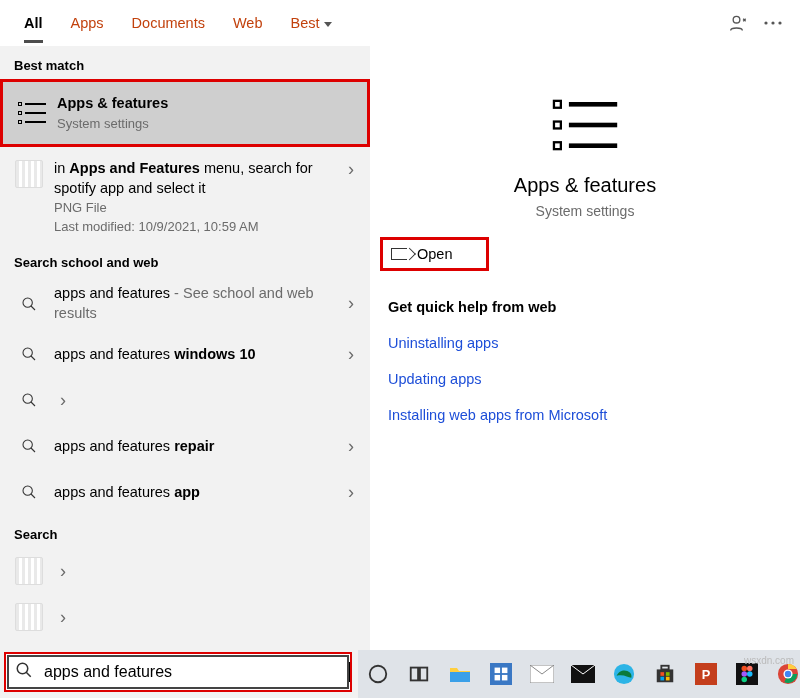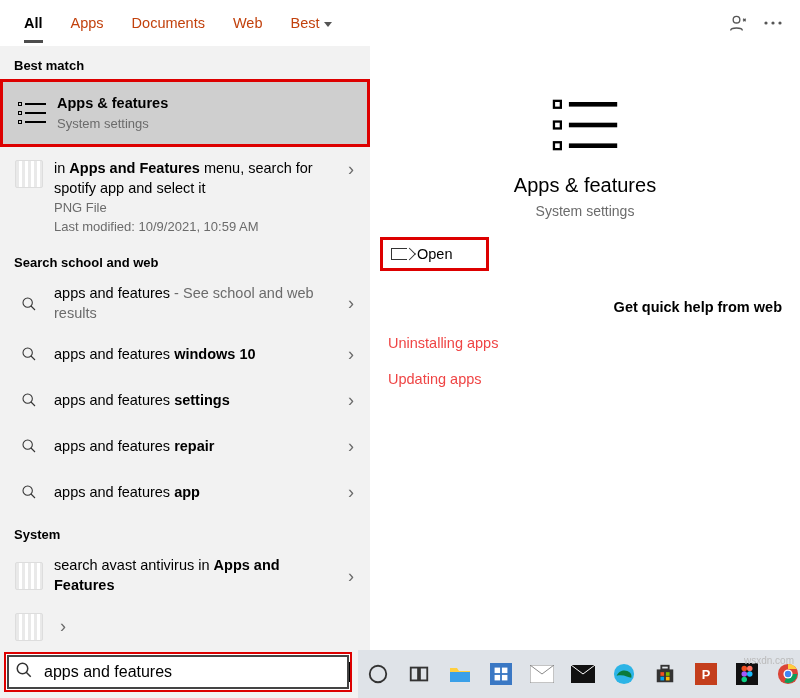--- a/index.html
+++ b/index.html
@@ -47,22 +47,22 @@
   .preview-card { text-align:center; padding: 30px 0 18px; }
   .preview-icon { width:90px; height:70px; margin:0 auto 14px; display:flex; align-items:center; justify-content:center; }
   .preview-icon .settings-list-icon { transform:scale(2.3); }
   .preview-title { font-size:20px; color:#000; }
   .preview-sub { font-size:14px; color:#6b6b6b; margin-top:6px; }
 
   .open-row { display:inline-flex; align-items:center; padding:6px 34px 6px 8px; font-size:14.5px; cursor:pointer;text-align:center; }
   .open-ico { width:16px; height:12px; border:1.4px solid #333; border-right:none; position:relative; margin-right:10px; display:inline-block;}
   .open-ico::after { content:""; position:absolute; right:-7px; top:50%; width:8px; height:8px; border-top:1.4px solid #333; border-right:1.4px solid #333; transform:translateY(-50%) rotate(45deg); }
 
-  .qh-title { font-size:14.5px; font-weight:600; padding:28px 8px 10px;text-align:right; }
-  .qh-item { font-size:14.5px; color:#ef4444; padding:10px 8px; cursor:pointer; }
+  .qh-title { font-size:14.5px; font-weight:600; padding:28px 8px 10px; }
+  .qh-item { font-size:14.5px; color:#1d4ed8; padding:10px 8px; cursor:pointer; }
 
   
   .searchbar { position:absolute; left:4px; bottom:6px; width:348px; height:40px; border:2px solid #444; background:#fff; display:flex; align-items:center; }
   .searchbar .mag { width:36px; text-align:center; color:#333; }
   .searchbar input { border:none; outline:none; flex:1; font-size:16px; background:transparent; }
   .searchbar input::after{ content:"|"; }
   .caret { width:1px; height:20px; background:#000; animation: blink 1s step-end infinite; }
   @keyframes blink { 50% { opacity:0; } }
 
   
@@ -154,21 +154,20 @@
        <div class="body">apps and features <b>windows 10</b></div>
        <div class="result-chev">›</div>
      </div>
           <div class="result">
        <div class="ico search-ico">
               <svg width="16" height="16" viewBox="0 0 24 24" fill="none" stroke="#333" stroke-width="2">
                 <circle cx="10" cy="10" r="7"></circle>
                 <line x1="21" y1="21" x2="15" y2="15"></line>
               </svg>
             </div>
-       <div class="body">apps and features <b>settings</b></div>
        <div class="result-chev">›</div>
      </div>
           <div class="result">
        <div class="ico search-ico">
               <svg width="16" height="16" viewBox="0 0 24 24" fill="none" stroke="#333" stroke-width="2">
                 <circle cx="10" cy="10" r="7"></circle>
                 <line x1="21" y1="21" x2="15" y2="15"></line>
               </svg>
             </div>
        <div class="body">apps and features <b>repair</b></div>
@@ -179,27 +178,26 @@
               <svg width="16" height="16" viewBox="0 0 24 24" fill="none" stroke="#333" stroke-width="2">
                 <circle cx="10" cy="10" r="7"></circle>
                 <line x1="21" y1="21" x2="15" y2="15"></line>
               </svg>
             </div>
        <div class="body">apps and features <b>app</b></div>
        <div class="result-chev">›</div>
      </div>
         </div>
 
-      <div class="sect-label">System</div>
+      <div class="sect-label">Search</div>
       <div id="photo-list">
           <div class="result">
        <div class="ico">
               <div class="thumb-ico"></div>
             </div>
-       <div class="body">search avast antivirus in <b>Apps and Features</b></div>
        <div class="result-chev">›</div>
      </div>
           <div class="result">
        <div class="ico">
               <div class="thumb-ico"></div>
             </div>
        <div class="result-chev">›</div>
      </div>
         </div>
     </div>
@@ -224,20 +222,21 @@
         <span class="open-row highlight-box">
           <span class="open-ico"></span>
           <span>Open</span>
         </span>
       </div>
 
       <div class="qh-title">Get quick help from web</div>
       <div id="quick-help-list">
           <div class="qh-item">Uninstalling apps</div>
           <div class="qh-item">Updating apps</div>
+          <div class="qh-item">Installing web apps from Microsoft</div>
         </div>
     </div>
   </div>
 </div>
 
 <div class="searchbar highlight-box" style="border-color:#d00; outline:2px solid #444; outline-offset:-5px;">
   <div class="mag">
     <svg width="18" height="18" viewBox="0 0 24 24" fill="none" stroke="#333" stroke-width="2">
         <circle cx="10" cy="10" r="7"></circle>
         <line x1="21" y1="21" x2="15" y2="15"></line>

